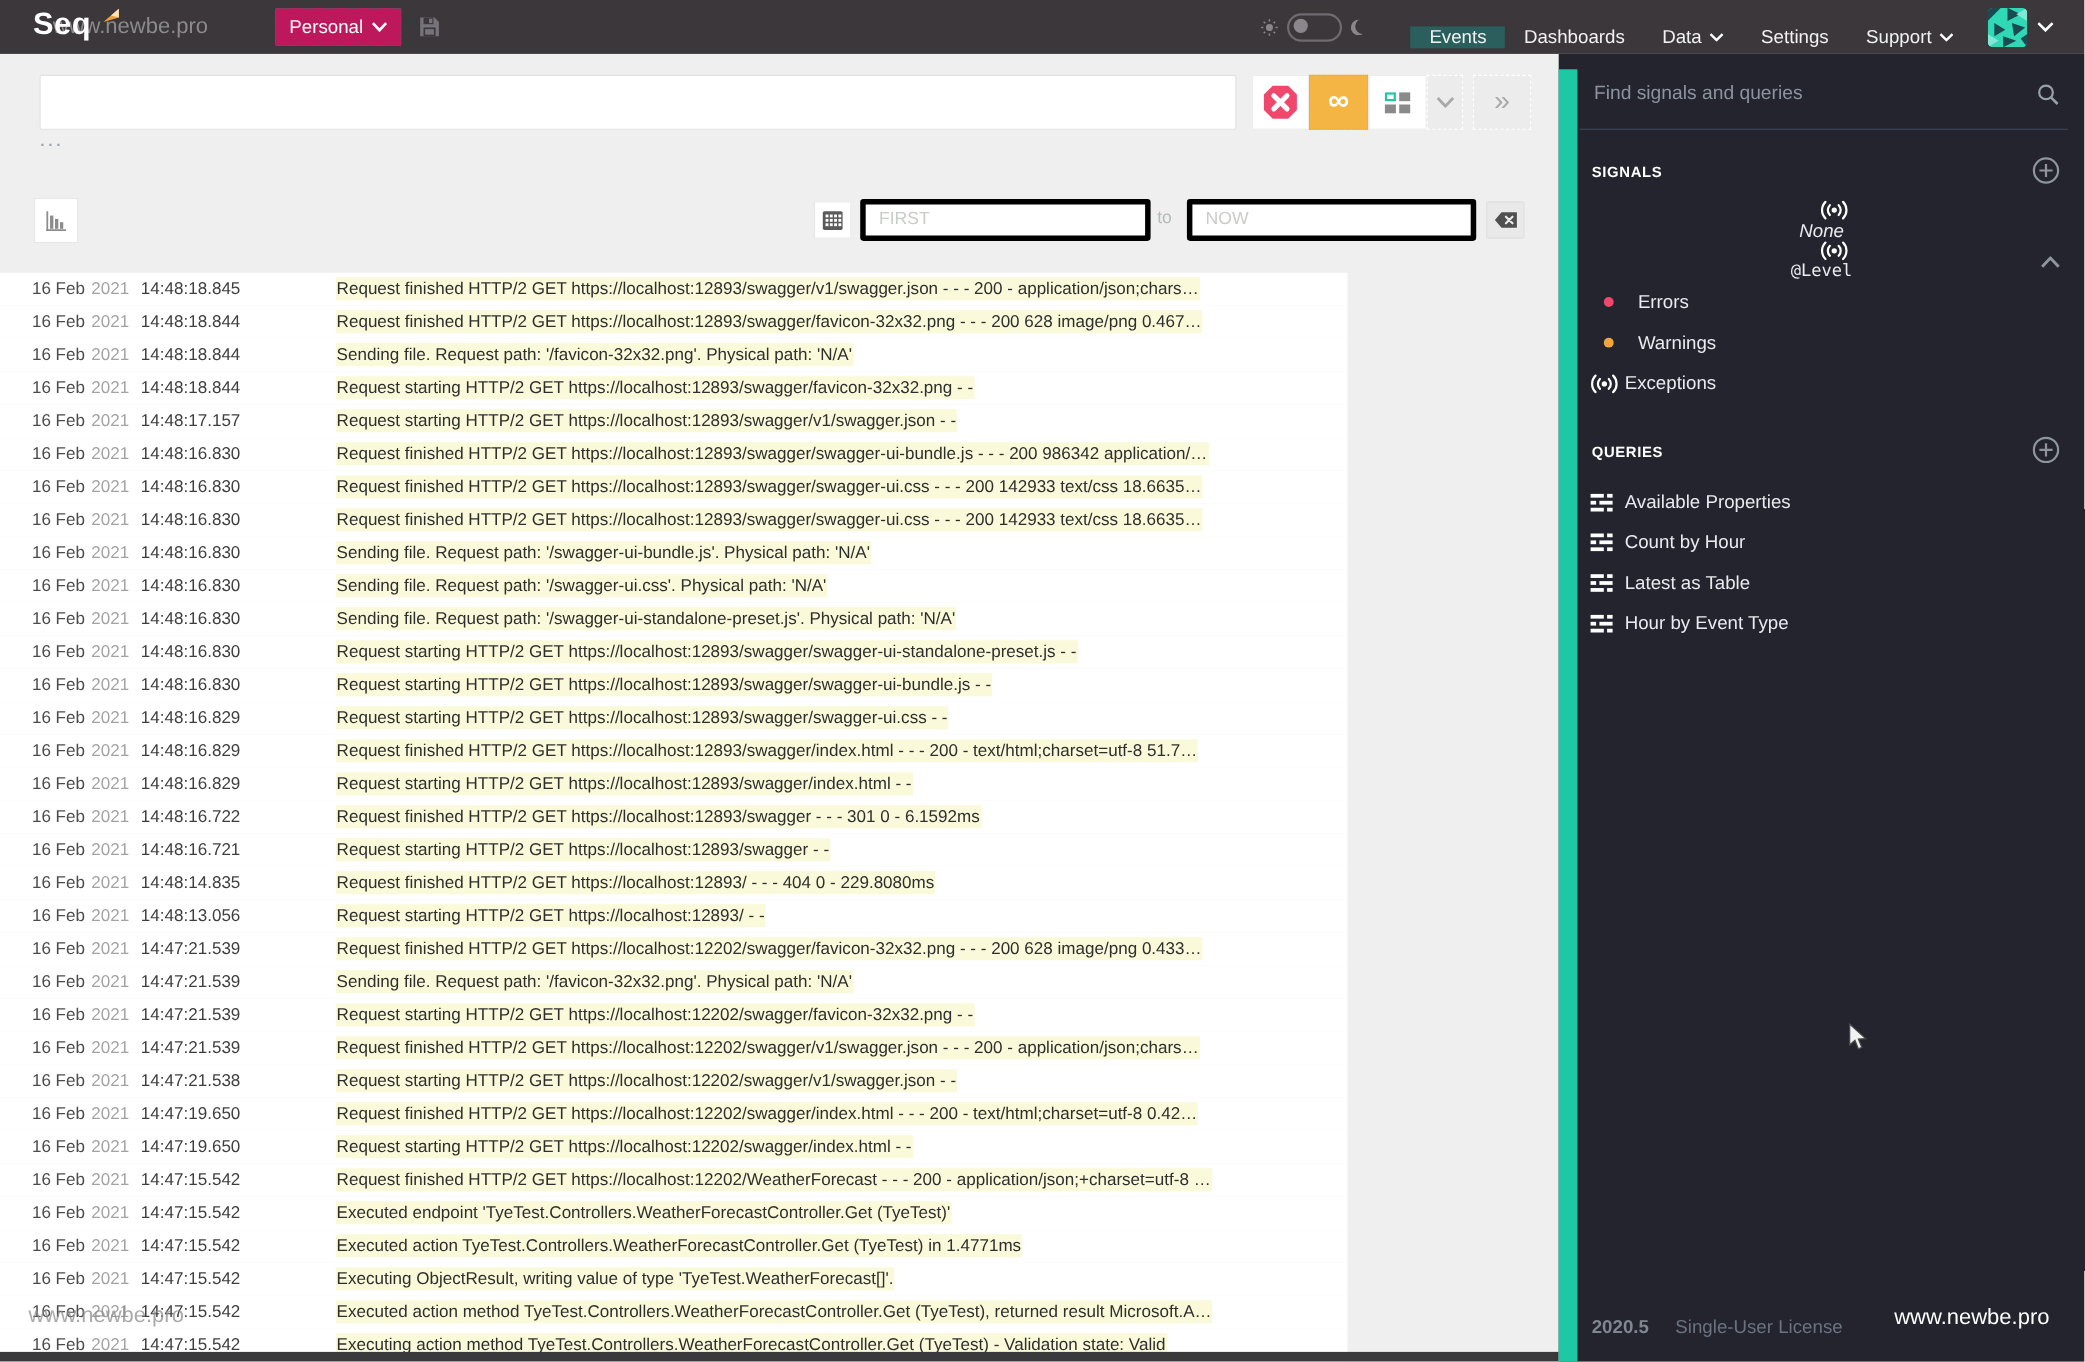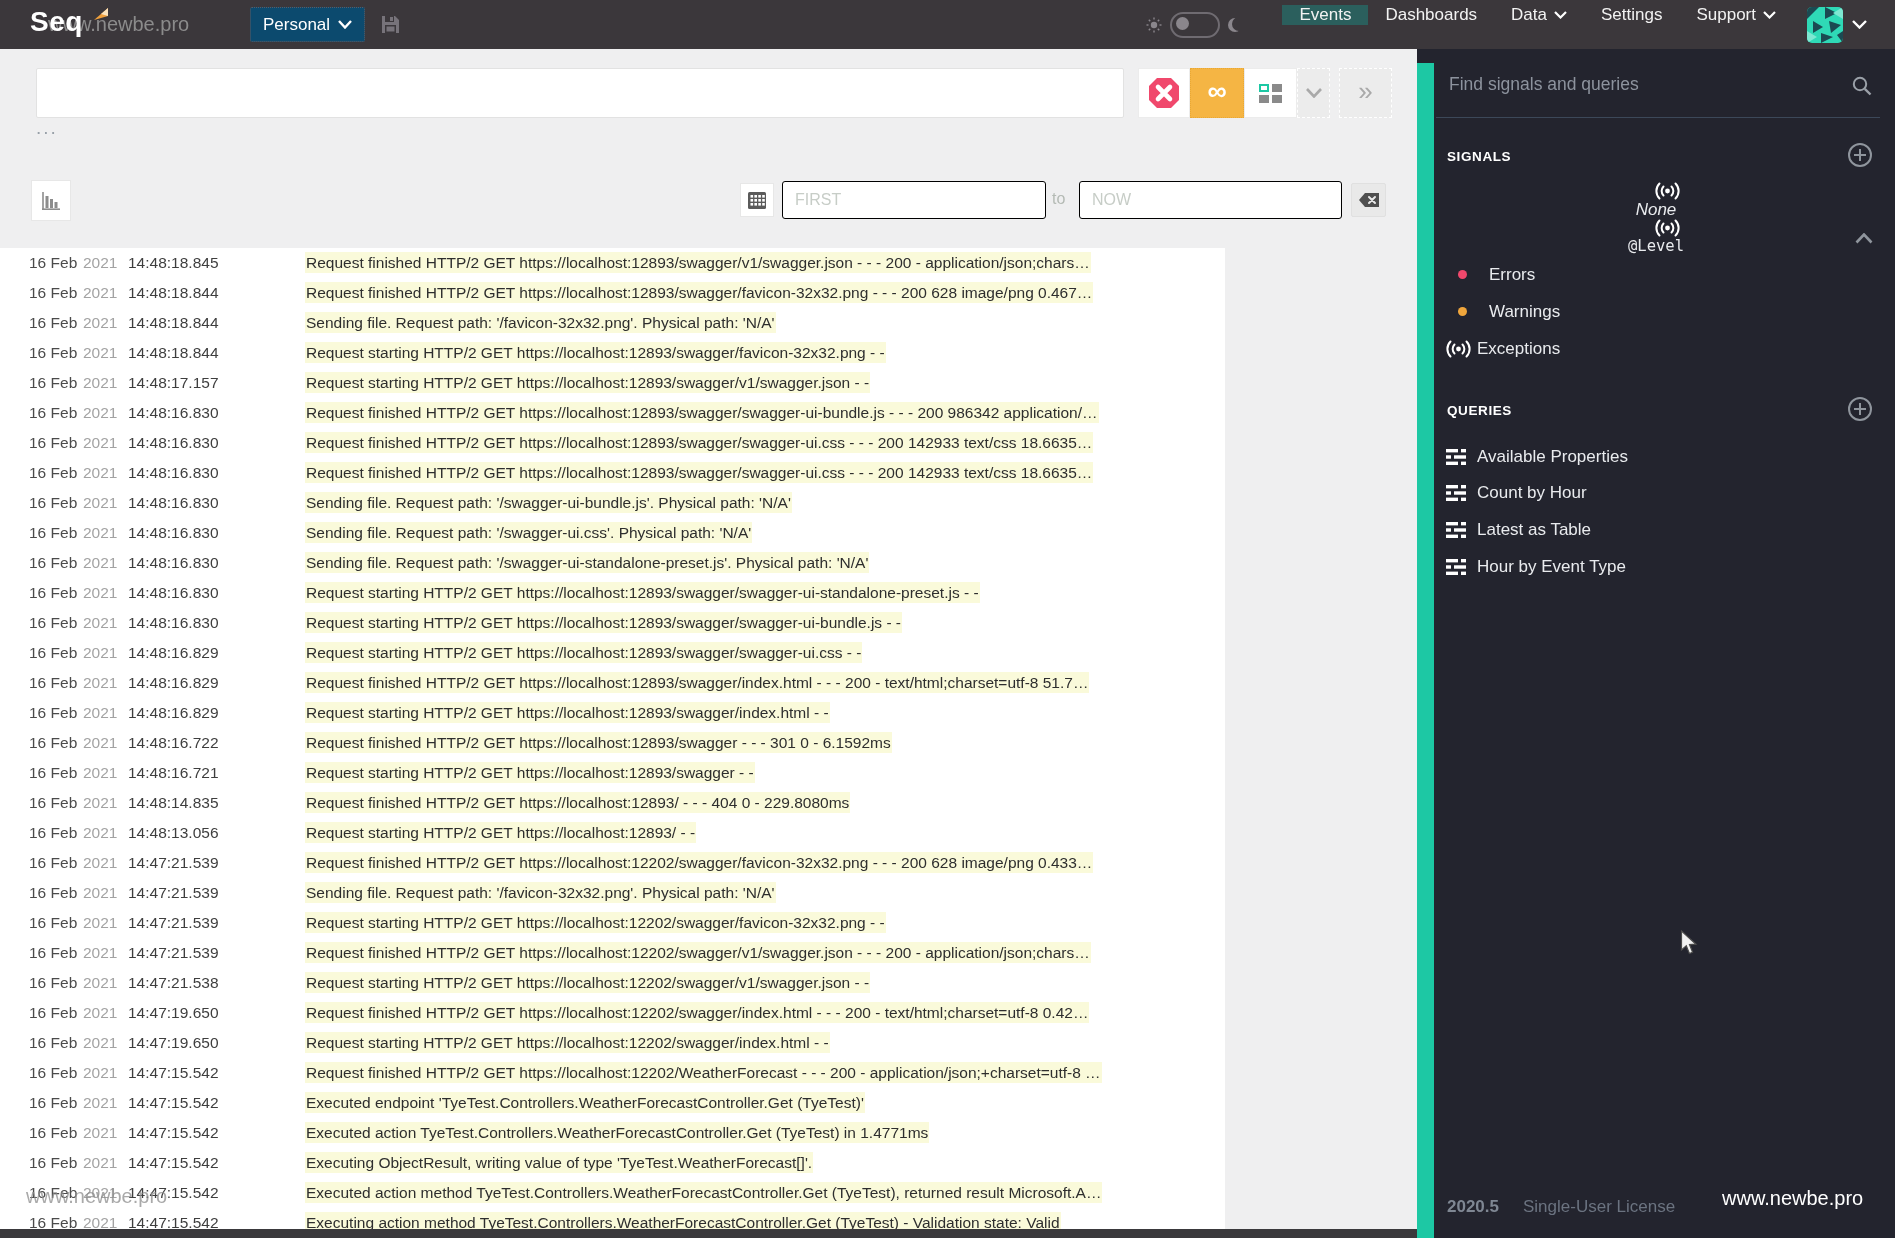--- a/index.html
+++ b/index.html
@@ -8,28 +8,28 @@
     background:#efeff0;
     font-family:"Liberation Sans",sans-serif;
     -webkit-font-smoothing:antialiased;
   }
   
   .topbar{position:absolute;left:0;top:0;width:1895px;height:49px;background:#3b373b;display:flex;align-items:center;z-index:5;}
   .logo-wrap{position:relative;margin-left:30px;width:150px;height:49px;}
   .logo{position:absolute;left:0;top:6px;color:#fff;font-size:28px;font-weight:bold;letter-spacing:.5px;z-index:2;}
   .logo-mark{position:absolute;left:62px;top:6px;z-index:3;}
   .wm-top{position:absolute;left:18px;top:13px;color:#9a9a9a;font-size:20px;opacity:.85;z-index:1;white-space:nowrap;}
-  .workspace-btn{margin-left:70px;height:33px;display:flex;align-items:center;gap:8px;padding:0 12px;background:#0c4a6e;border:1px dotted #5f5b62;border-radius:2px;color:#fff;font-size:17px;cursor:pointer;}
+  .workspace-btn{margin-left:70px;height:33px;display:flex;align-items:center;gap:8px;padding:0 12px;background:#be185d;border:1px dotted #5f5b62;border-radius:2px;color:#fff;font-size:17px;cursor:pointer;}
   .save-btn{margin-left:16px;display:flex;align-items:center;}
   .topbar-right{position:absolute;right:0;top:0;height:49px;display:flex;align-items:center;}
   .theme-group{display:flex;align-items:center;gap:8px;margin-right:40px;}
   .toggle{width:46px;height:22px;border:2px solid #6f6b71;border-radius:13px;position:relative;cursor:pointer;}
   .toggle .knob{position:absolute;left:4px;top:3px;width:13px;height:13px;border-radius:50%;background:#8a868c;}
   .moon{width:14px;height:14px;border-radius:50%;box-shadow:inset 4px -1px 0 0 #8a868c;}
-  .nav{display:flex;align-items:flex-start;height:39px;}
+  .nav{display:flex;align-items:flex-end;height:39px;}
   .nav-item{display:flex;align-items:center;gap:7px;padding:0 17px;color:#f2f2f2;font-size:17px;cursor:pointer;white-space:nowrap;}
   .nav-item.active{background:#2b5f5d;}
   .avatar-wrap{display:flex;align-items:center;gap:9px;margin:0 28px 0 14px;cursor:pointer;}
   .avatar{width:36px;height:36px;border-radius:5px;overflow:hidden;}
   
   .main{position:absolute;left:0;top:49px;width:1417px;height:1189px;background:#efeff0;overflow:hidden;}
   .search-input{position:absolute;left:36px;top:19px;width:1088px;height:50px;background:#fff;border:1px solid #e2e2e2;border-radius:2px;box-sizing:border-box;font-size:17px;padding:0 12px;color:#333;outline:none;}
   .btn-row{position:absolute;left:1138px;top:19px;height:50px;display:flex;}
   .sq-btn{height:50px;display:flex;align-items:center;justify-content:center;box-sizing:border-box;cursor:pointer;}
   .btn-stop{width:52px;background:#fff;border:1px solid #ececec;}
@@ -39,21 +39,21 @@
   .btn-fwd{width:53px;background:#ececec;border:1px dashed #fff;margin-left:9px;color:#a9a9a9;font-size:26px;line-height:1;padding-bottom:4px;}
   .infinity{color:#fff;font-size:27px;font-weight:bold;line-height:1;padding-bottom:3px;}
   .grid-ico{display:grid;grid-template-columns:10px 10px;grid-template-rows:8px 8px;gap:3px;}
   .grid-ico i{display:block;}
   .grid-ico .g-teal{border:2px solid #1dc8a4;box-sizing:border-box;}
   .grid-ico .g-gray{background:#8a8a8a;}
   .ellipsis-more{position:absolute;left:36px;top:68px;color:#98a0a8;font-size:19px;letter-spacing:2px;cursor:pointer;}
   
   .chart-btn{position:absolute;left:31px;top:131px;width:38px;height:39px;background:#fff;border:1px solid #e7e7e7;display:flex;align-items:center;justify-content:center;cursor:pointer;}
   .cal-btn{position:absolute;left:740px;top:134px;width:34px;height:34px;background:#fff;border:1px solid #e7e7e7;display:flex;align-items:center;justify-content:center;cursor:pointer;box-sizing:border-box;}
-  .range-input{position:absolute;top:132px;height:38px;background:#fff;border:1px solid #000000;border-radius:3px;box-sizing:border-box;font-size:16px;padding:0 12px;color:#555;outline:none;}
+  .range-input{position:absolute;top:132px;height:38px;background:#fff;border:5px solid #000000;border-radius:3px;box-sizing:border-box;font-size:16px;padding:0 12px;color:#555;outline:none;}
   .range-input::placeholder{color:#c7cdc7;}
   #from-input{left:782px;width:264px;}
   #to-input{left:1079px;width:263px;}
   .to-word{position:absolute;left:1052px;top:141px;color:#b4bab4;font-size:16px;}
   .clear-btn{position:absolute;left:1351px;top:134px;width:35px;height:34px;background:#e9e9e9;border:1px solid #e0e0e0;display:flex;align-items:center;justify-content:center;cursor:pointer;box-sizing:border-box;border-radius:2px;}
   
   .log-rows{position:absolute;left:0;top:199px;width:1225px;}
   .log-row{position:relative;height:30px;line-height:30px;white-space:nowrap;cursor:pointer;background:#fff;}
   .c-date{position:absolute;left:29px;color:#4b4b4b;font-size:15.5px;}
   .c-year{position:absolute;left:83px;color:#a3a3a3;font-size:15.5px;text-align:center;}

